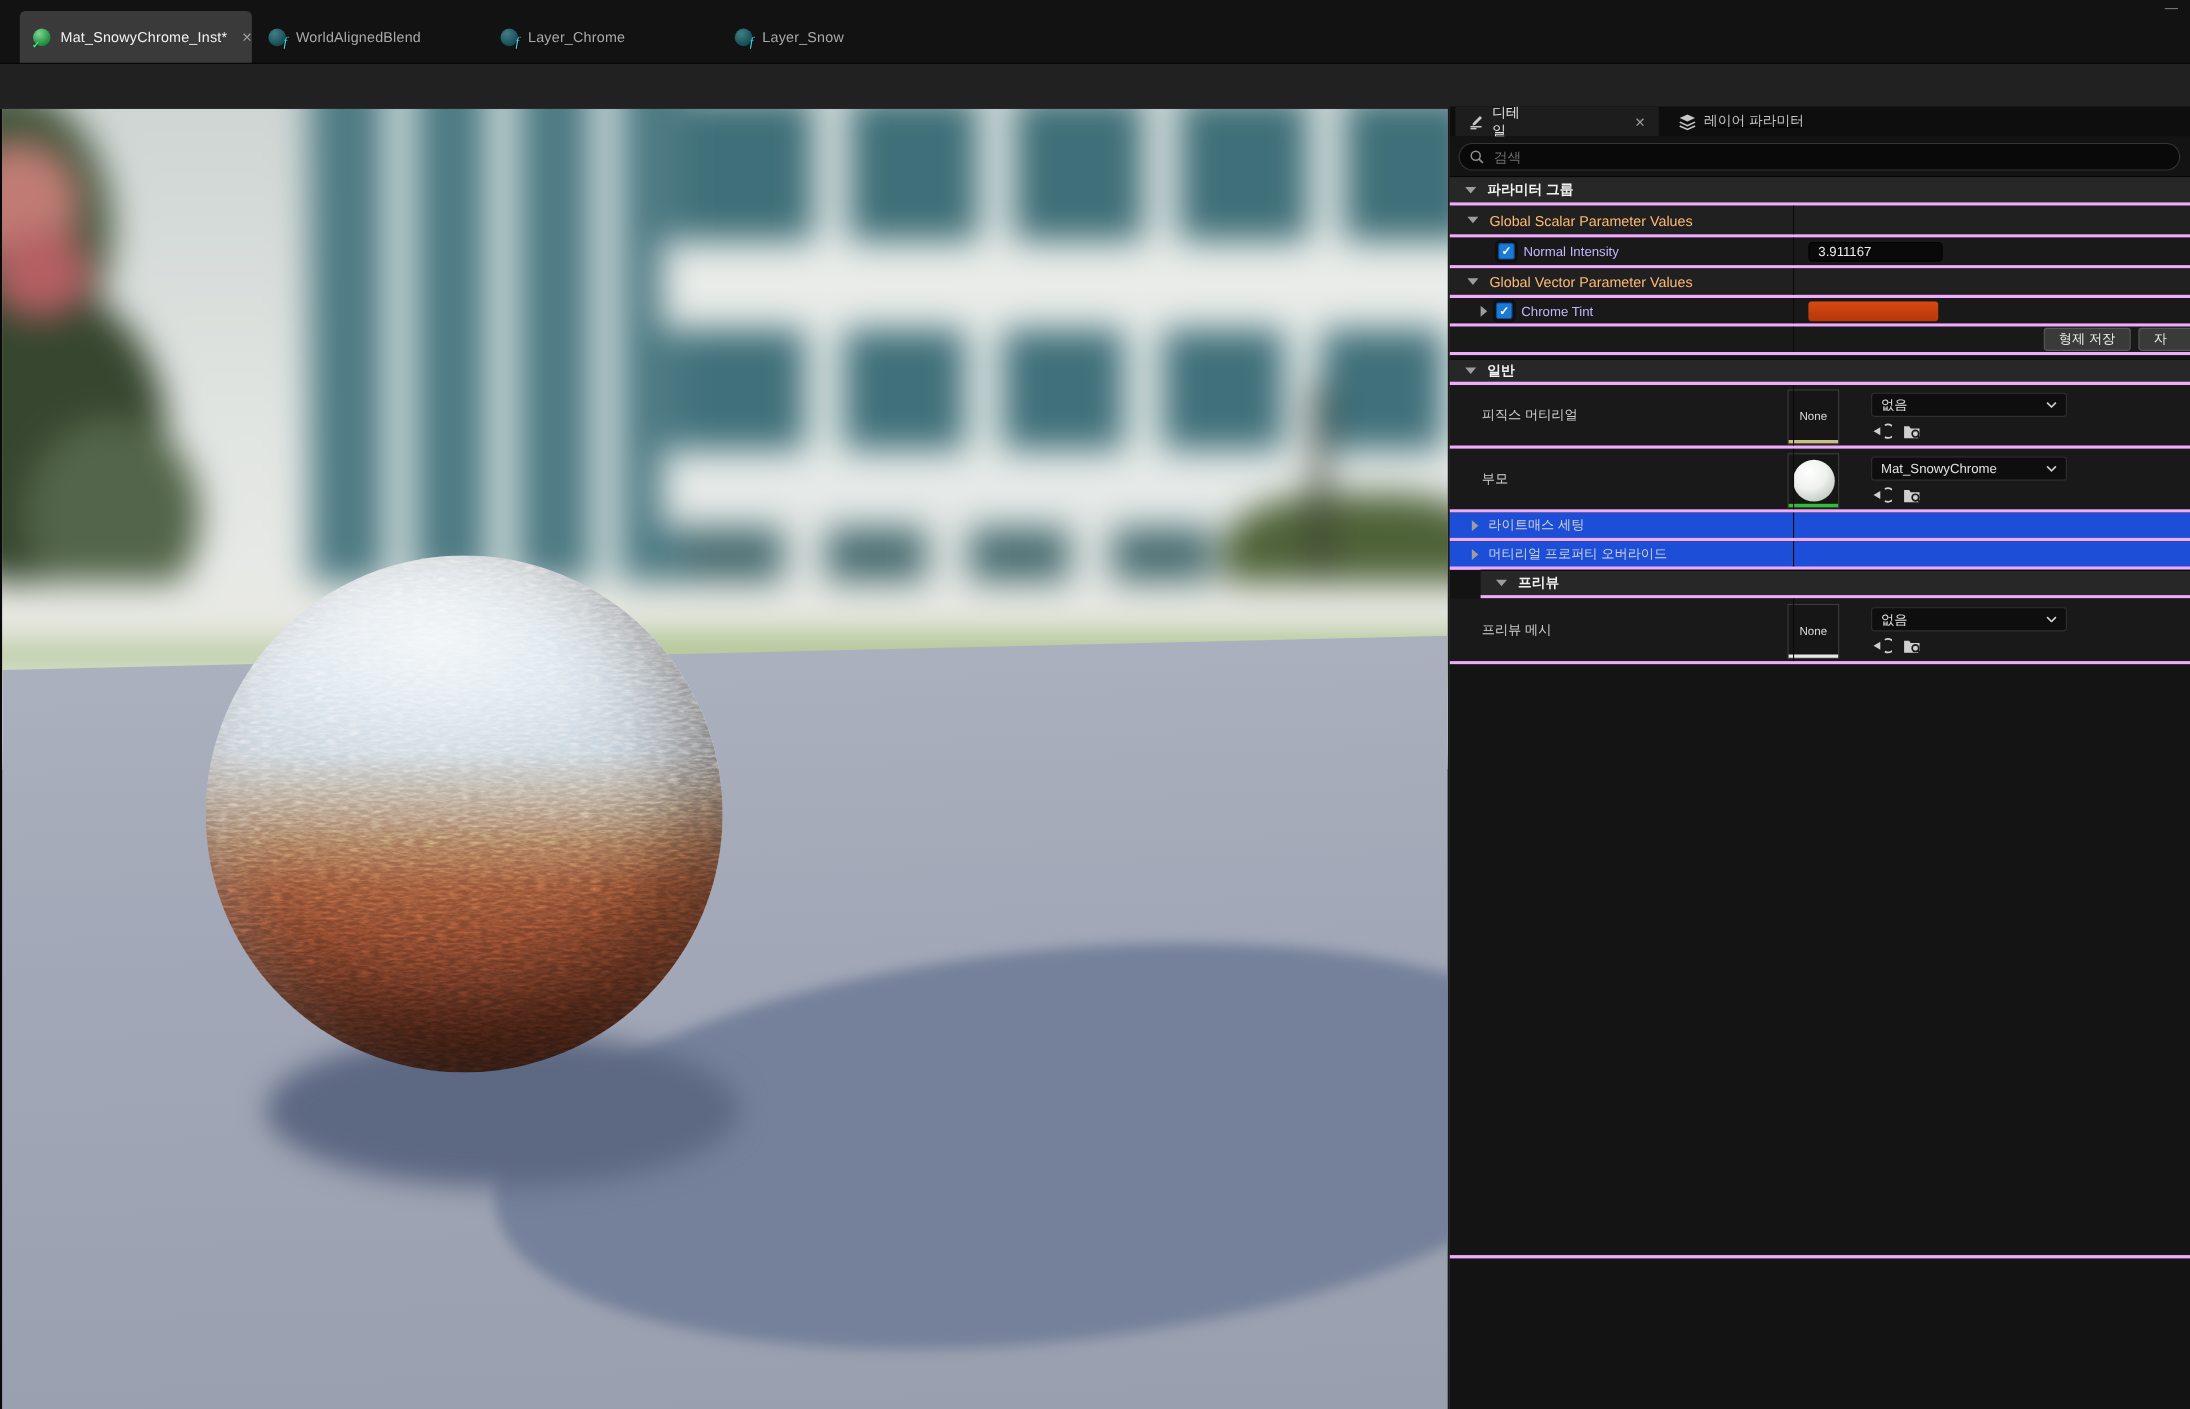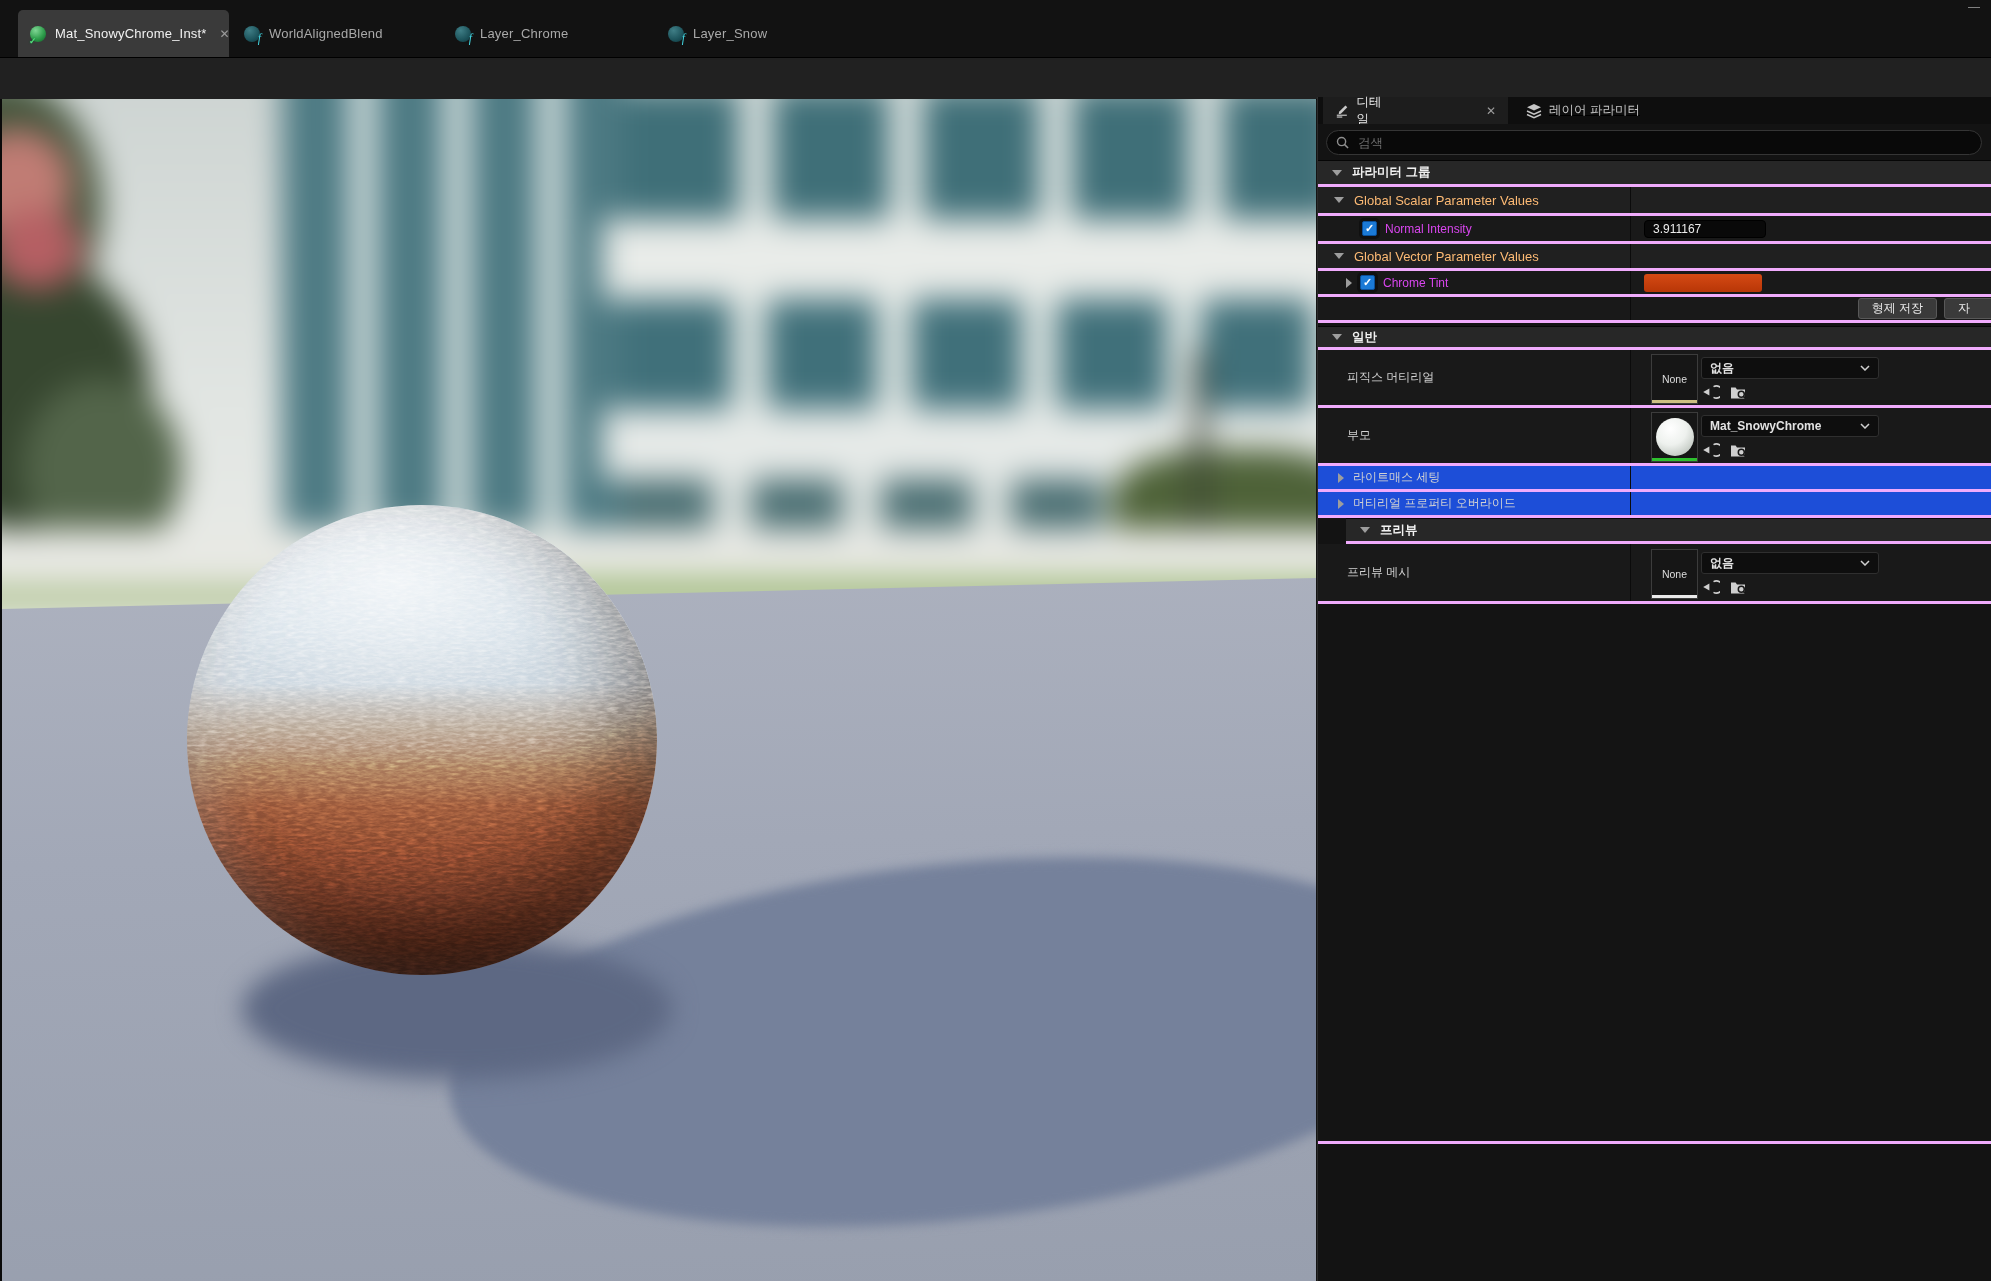--- a/index.html
+++ b/index.html
@@ -53,36 +53,36 @@
   #prows{position:absolute;left:0;top:63px;width:100%;}
   .row{position:relative;width:100%;box-sizing:border-box;border-bottom:3px solid #f0abfc;display:flex;align-items:center;}
   .row.split::after{content:"";position:absolute;left:312px;top:0;bottom:0;width:1px;background:#0b0b0b;}
   .cat{height:27px;background:#272727;border-top:1px solid #060606;}
   .cat .lbl{font-size:12.5px;font-weight:bold;color:#f1f1f1;margin-left:10px;}
   .cat2{height:27px;background:#222222;}
   .cat2 .lbl{font-size:12.5px;font-weight:bold;color:#ededed;margin-left:10px;}
   .subcat{height:29px;background:#202020;}
   .subcat .lbl{font-size:13px;color:#fdba74;margin-left:10px;}
   .prow{height:28px;background:#191919;}
-  .prow .lbl{font-size:12px;color:#d946ef;margin-left:8px;}
+  .prow .lbl{font-size:12px;color:#c4b5fd;margin-left:8px;}
   .bigrow{height:58px;background:#191919;}
   .bigrow .lbl{font-size:12px;color:#d2d2d2;}
   .smallrow{height:26px;background:#1d4ed8;}
   .smallrow .lbl{font-size:12px;color:#d2d2d2;margin-left:9px;}
   .caret-d{width:0;height:0;border-left:5px solid transparent;border-right:5px solid transparent;border-top:6px solid #9d9d9d;}
   .caret-r{width:0;height:0;border-top:5px solid transparent;border-bottom:5px solid transparent;border-left:6px solid #9d9d9d;}
   .cbx{width:15px;height:15px;border-radius:2px;background:#1b7ad6;border:1px solid #0a4f9a;box-shadow:0 0 0 3px #101010;display:flex;align-items:center;justify-content:center;color:#fff;font-size:11px;font-weight:bold;box-sizing:border-box;}
   .numbox{position:absolute;left:326px;width:122px;height:18px;background:#090909;border:1px solid #000;border-radius:4px;color:#ececec;font-size:12px;line-height:17px;padding-left:8px;box-sizing:border-box;top:50%;transform:translateY(-50%);}
   .swatch{position:absolute;left:326px;width:118px;height:18px;border-radius:3px;top:50%;transform:translateY(-50%);background:linear-gradient(180deg,#d54a14,#b83607);}
   .btn{height:21px;background:#3a3a3a;border:1px solid #585858;border-radius:3px;color:#ececec;font-size:12px;line-height:19px;padding:0 13px;box-sizing:border-box;white-space:nowrap;}
-  .thumb{position:absolute;left:333px;top:4px;width:47px;height:50px;background:#161616;border:1px solid #3c3c3c;box-sizing:border-box;display:flex;align-items:center;justify-content:center;}
+  .thumb{position:absolute;left:307px;top:4px;width:47px;height:50px;background:#161616;border:1px solid #3c3c3c;box-sizing:border-box;display:flex;align-items:center;justify-content:center;}
   .thumb .tl{font-size:10.5px;color:#dcdcdc;}
   .thumb .ul{position:absolute;left:0;bottom:0;width:100%;height:3px;}
   .tsphere{width:38px;height:38px;border-radius:50%;background:radial-gradient(circle at 38% 28%,#ffffff 0%,#eef1ee 45%,#c9cfc9 75%,#969c96 100%);}
-  .combo{position:absolute;left:383px;top:7px;width:178px;height:22px;background:#0e0e0e;border:1px solid #2f2f2f;border-radius:3px;box-sizing:border-box;display:flex;align-items:center;padding:0 8px;font-weight:bold;}
+  .combo{position:absolute;left:383px;top:7px;width:178px;height:22px;background:#0e0e0e;border:1px solid #2f2f2f;border-radius:3px;box-sizing:border-box;display:flex;align-items:center;padding:0 8px;}
   .combo .cv{flex:1;font-size:12px;color:#e2e2e2;white-space:nowrap;overflow:hidden;}
   .minis{position:absolute;left:384px;top:33px;display:flex;gap:9px;align-items:center;}
   .filler{height:540px;background:#141414;}
   .saverow{height:26px;background:#191919;justify-content:flex-end;gap:7px;padding-right:12px;}
   .gaprow{height:3px;background:#131313;border-bottom:none;}
 </style>
 </head>
 <body>
 
 <div id="root">

